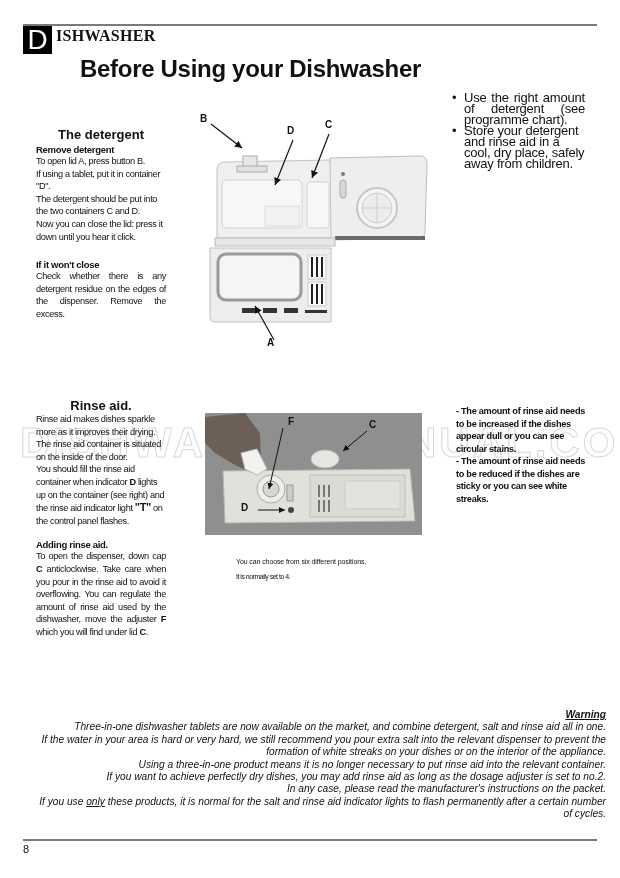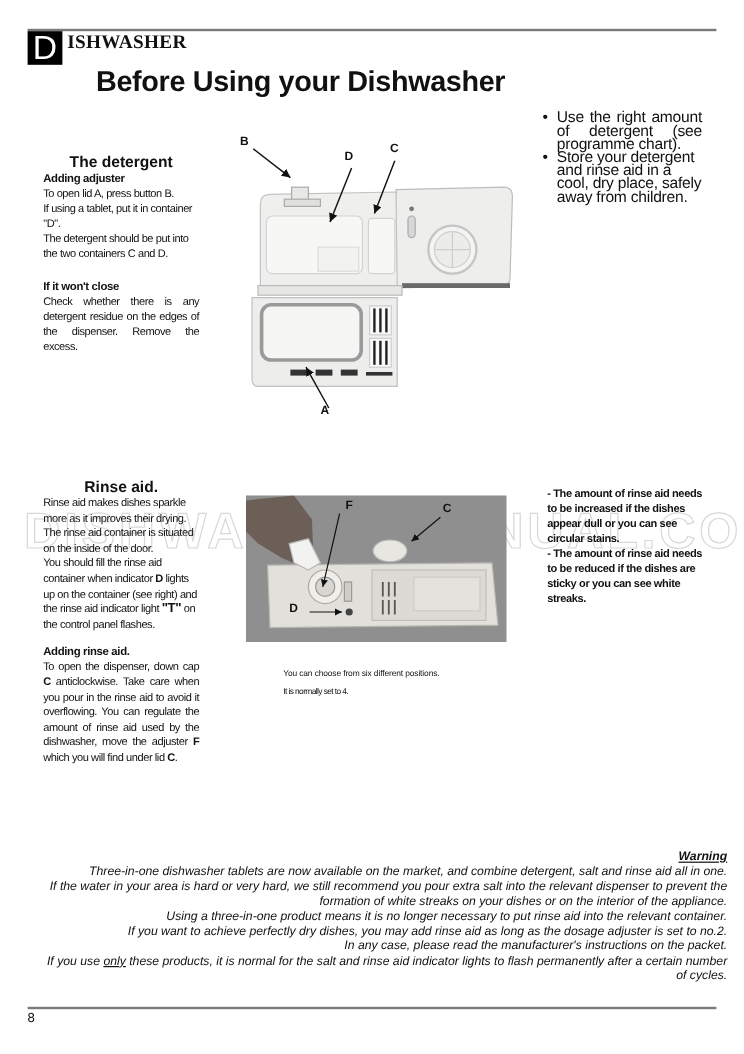--- a/index.html
+++ b/index.html
@@ -31,25 +31,26 @@
 </head>
 <body>
 
 <div class="rule" style="top:24px;"></div>
 <div class="abs hdr-box">D</div>
 <div class="abs hdr-word">ISHWASHER</div>
 <div class="abs title">Before Using your Dishwasher</div>
 
 <div class="abs" style="left:36px; top:127px; width:130px;">
   <div class="h2">The detergent</div>
-  <div class="h3" style="margin-top:2px;">Adding adjuster</div>
+  <div class="h3" style="margin-top:2px;">Remove detergent</div>
   <div class="body">
     <div>To open lid A, press button B.</div>
     <div>If using a tablet, put it in container "D".</div>
     <div>The detergent should be put into the two containers C and D.</div>
+    <div>Now you can close the lid: press it down until you hear it click.</div>
   </div>
   <div class="h3" style="margin-top:16px;">If it won't close</div>
   <div class="body" style="text-align:justify;">Check whether there is any detergent residue on the edges of the dispenser. Remove the excess.</div>
 </div>
 
 <div class="abs bullets">
   <ul>
     <li style="text-align:justify;">Use the right amount of detergent (see programme chart).</li>
     <li>Store your detergent and rinse aid in a cool, dry place, safely away from children.</li>
   </ul>

